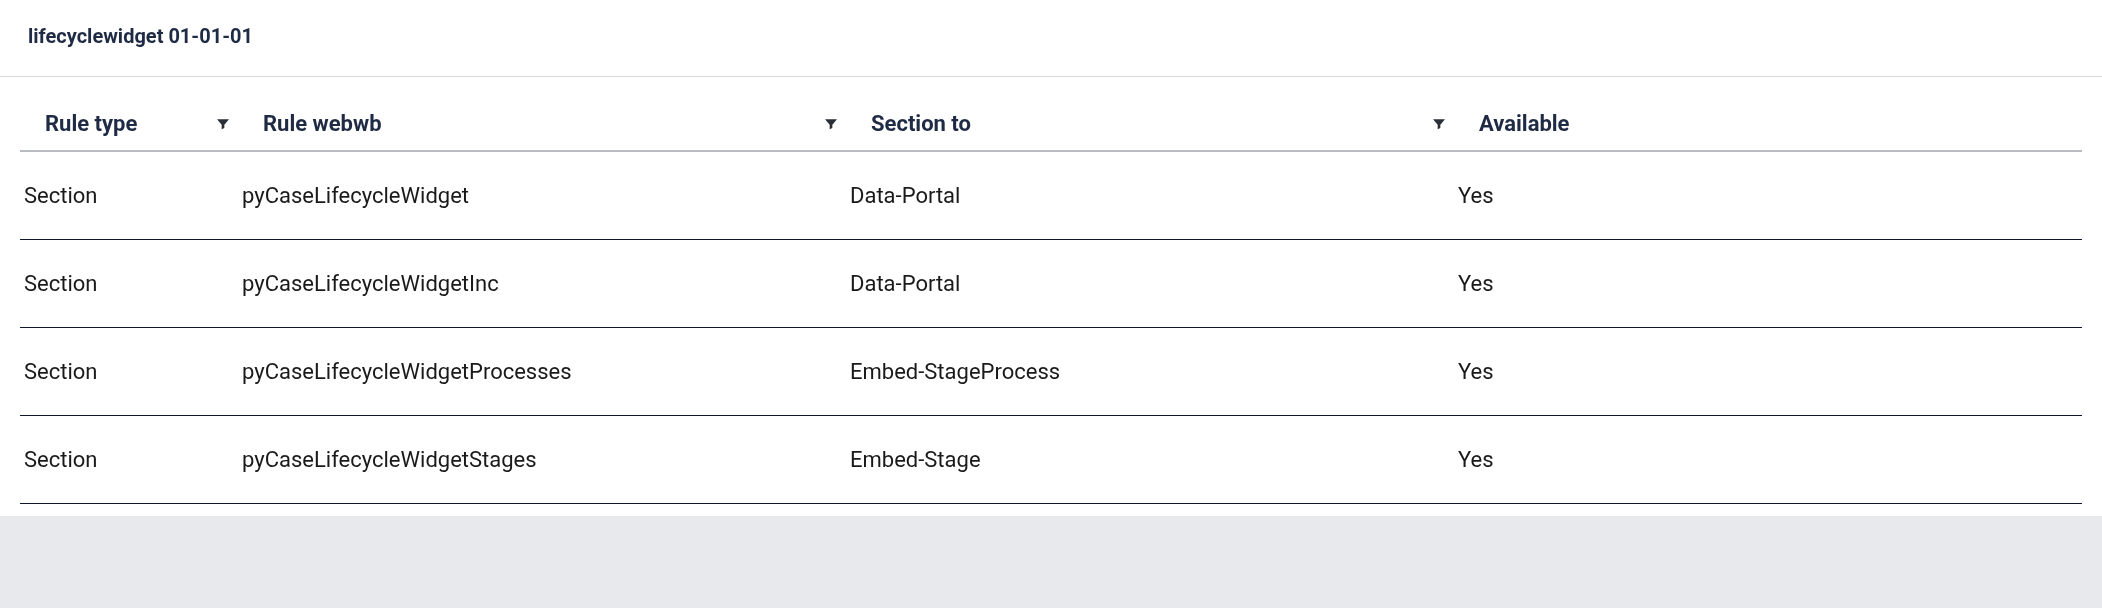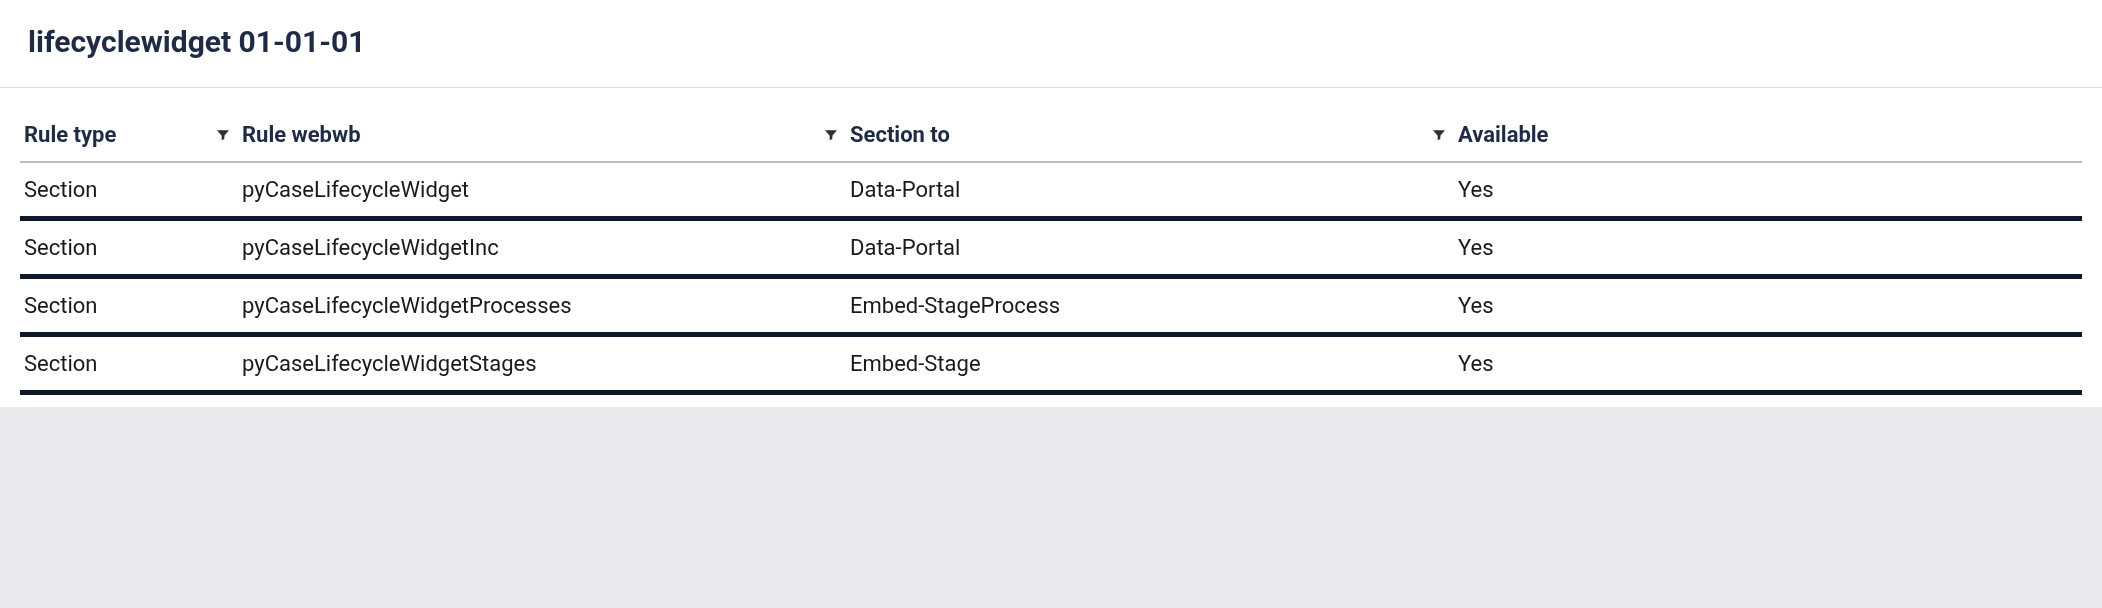--- a/index.html
+++ b/index.html
@@ -11,21 +11,21 @@
   }
   .panel {
     background: #ffffff;
     width: 100%;
   }
   .header {
     padding: 24px 28px 28px 28px;
     border-bottom: 1px solid #d7d9dd;
   }
   .header-title {
-    font-size: 30px;
+    font-size: 20px;
     font-weight: 700;
     color: #1f2a44;
   }
   .table-wrap {
     padding: 24px 20px 12px 20px;
   }
   table {
     width: 100%;
     border-collapse: collapse;
     table-layout: fixed;
@@ -41,37 +41,38 @@
     color: #1f2a44;
     padding: 10px 4px 14px 4px;
     position: relative;
     border-bottom: 2px solid #b9bcc2;
   }
   thead th .th-inner {
     display: flex;
     align-items: center;
     justify-content: space-between;
     gap: 10px;
+    margin-left: 21px;
   }
   .filter-btn {
     display: inline-flex;
     align-items: center;
     justify-content: center;
     width: 22px;
     height: 22px;
     cursor: pointer;
     color: #2b2f36;
   }
   .filter-btn svg { display: block; }
   tbody td {
     font-size: 22px;
     font-weight: 400;
     color: #1a1a1a;
-    padding: 14px 4px;
-    border-bottom: 5px solid #0f172a;
+    padding: 31px 4px;
+    border-bottom: 1px solid #0f172a;
     white-space: nowrap;
     overflow: hidden;
     text-overflow: ellipsis;
   }
   .footer-band {
     height: 38px;
     background: #e8e9ed;
     width: 100%;
   }
 </style>

